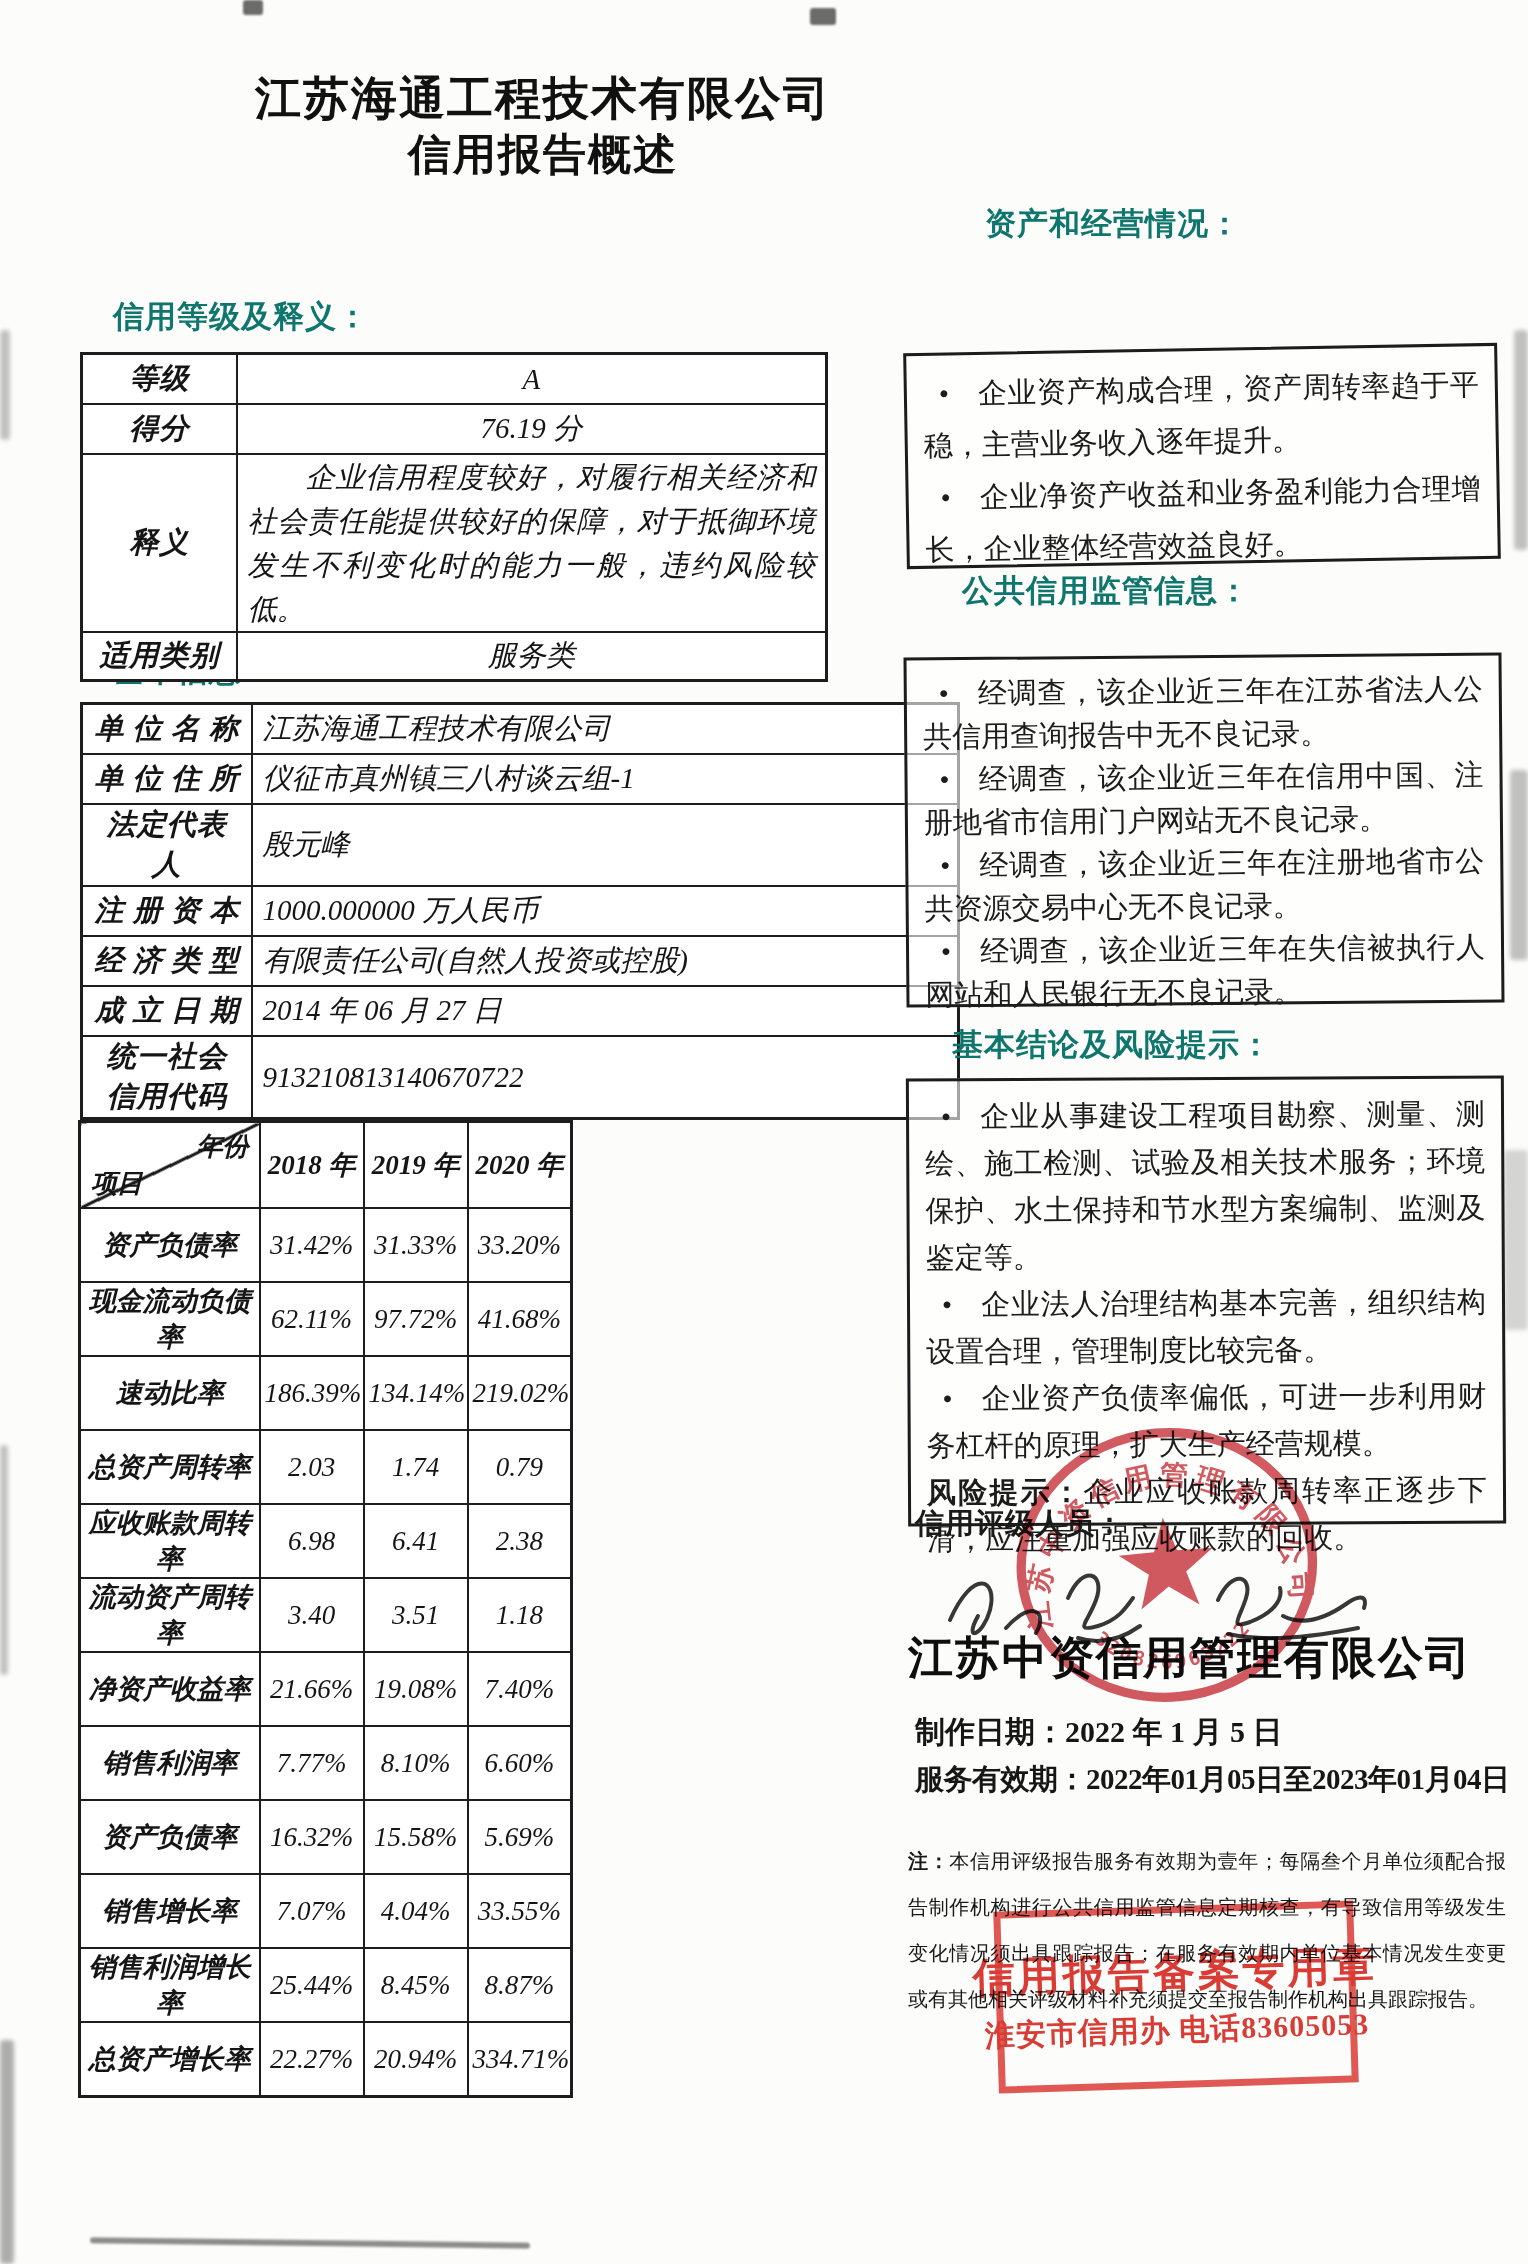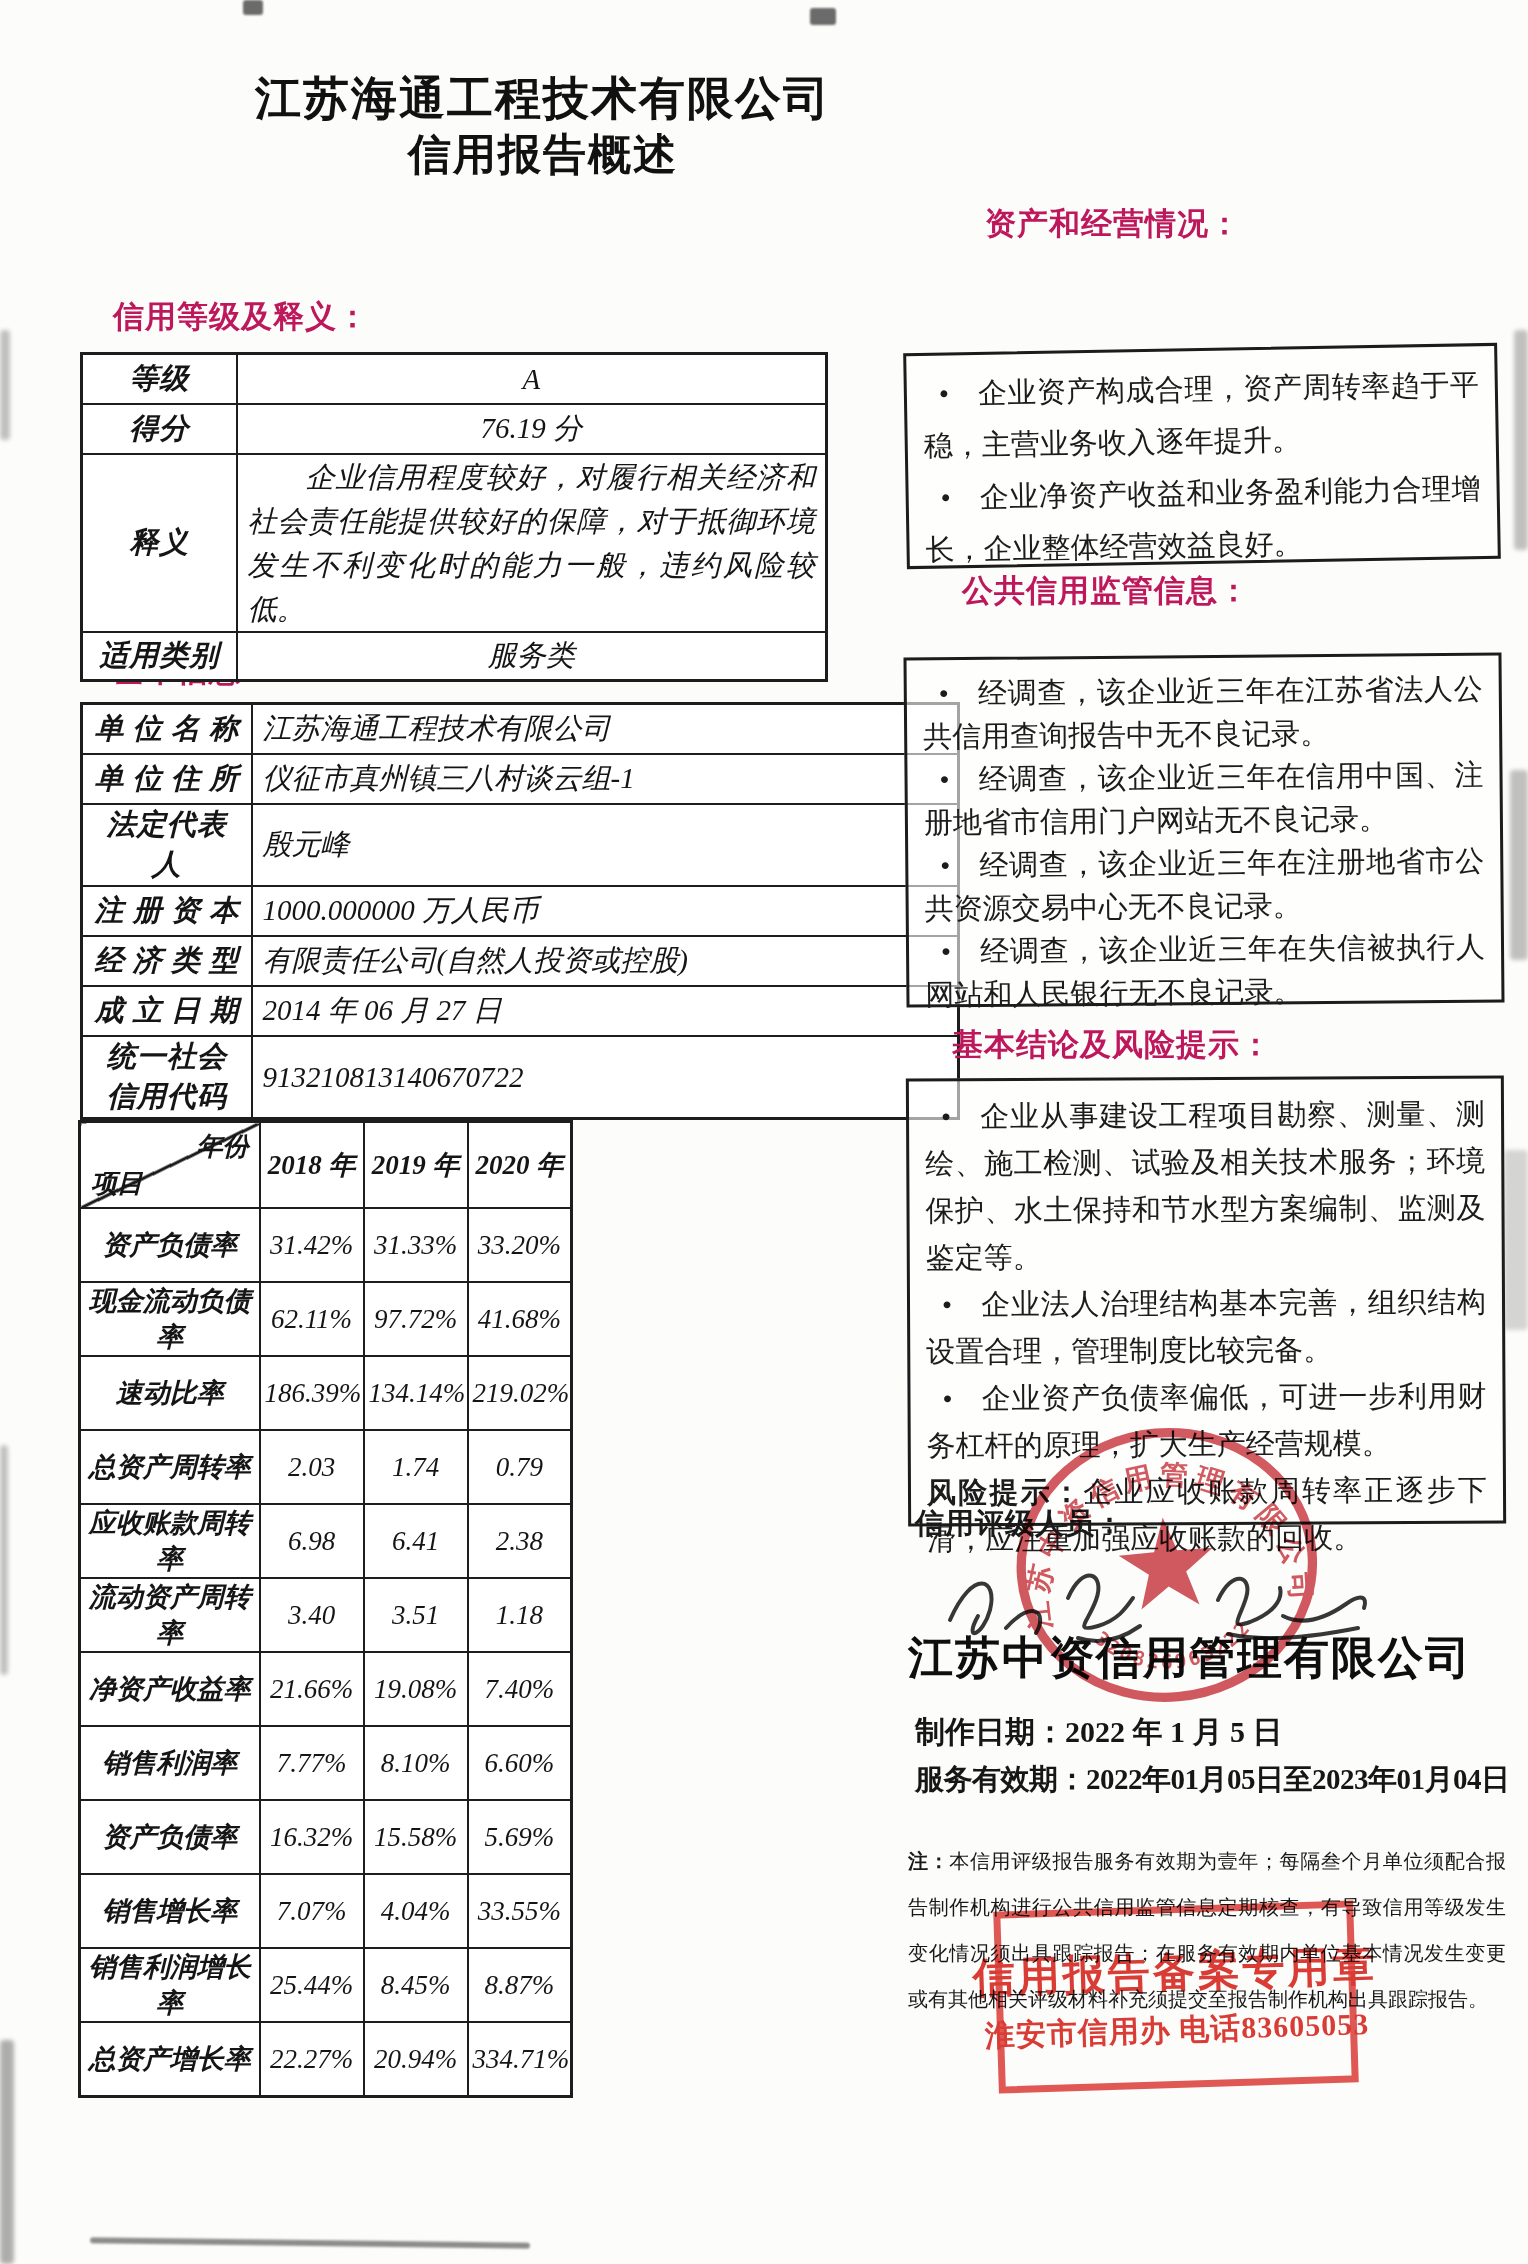--- a/index.html
+++ b/index.html
@@ -6,21 +6,21 @@
   .page {
     position:relative; width:1528px; height:2264px; margin:0 auto;
     background:#fcfcfa; overflow:hidden;
     font-family:"Liberation Serif","DejaVu Serif",serif; color:#1a1a1a;
   }
   
   .doc-title { position:absolute; left:168px; top:70px; width:750px; text-align:center;
     font-weight:700; color:#111; }
   .doc-title .t1 { font-size:46px; letter-spacing:2px; line-height:58px; }
   .doc-title .t2 { font-size:43px; letter-spacing:2px; line-height:54px; }
-  .h { position:absolute; font-weight:700; font-size:31px; letter-spacing:1px; color:#be185d; white-space:nowrap; }
+  .h { position:absolute; font-weight:700; font-size:31px; letter-spacing:1px; color:#0f766e; white-space:nowrap; }
 
   
   table.tbl { position:absolute; border-collapse:collapse; table-layout:fixed; background:#fff; }
   table.tbl td { border:2.5px solid #1d1d1d; font-size:29px; color:#151515; padding:0 10px; }
   table.tbl { border:3px solid #1d1d1d;font-style:italic; }
   td.lab { text-align:center; font-weight:700; letter-spacing:1px; }
   td.val { text-align:left; padding-left:18px; }
   td.c   { text-align:center; padding-left:10px; }
   td.just{ text-align:justify; line-height:44px; padding:8px 20px; }
   td.just .indent { display:block; text-indent:2em; }

